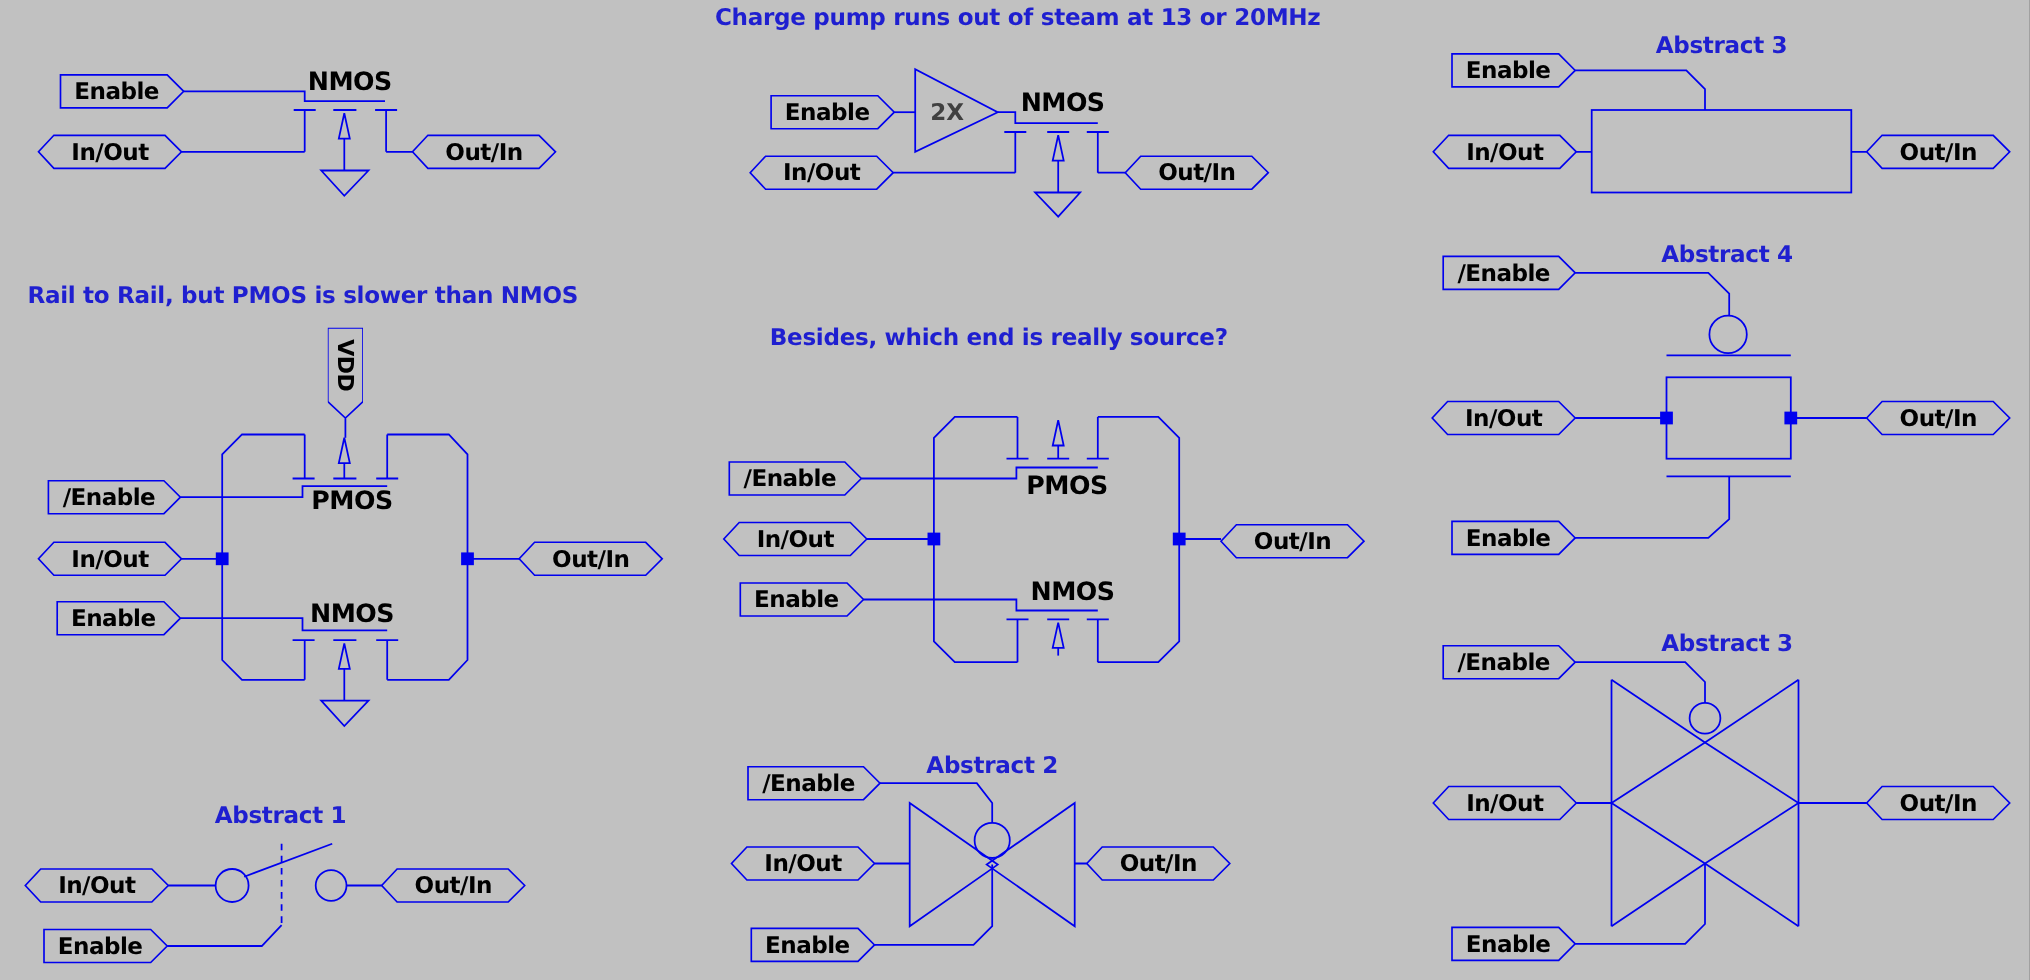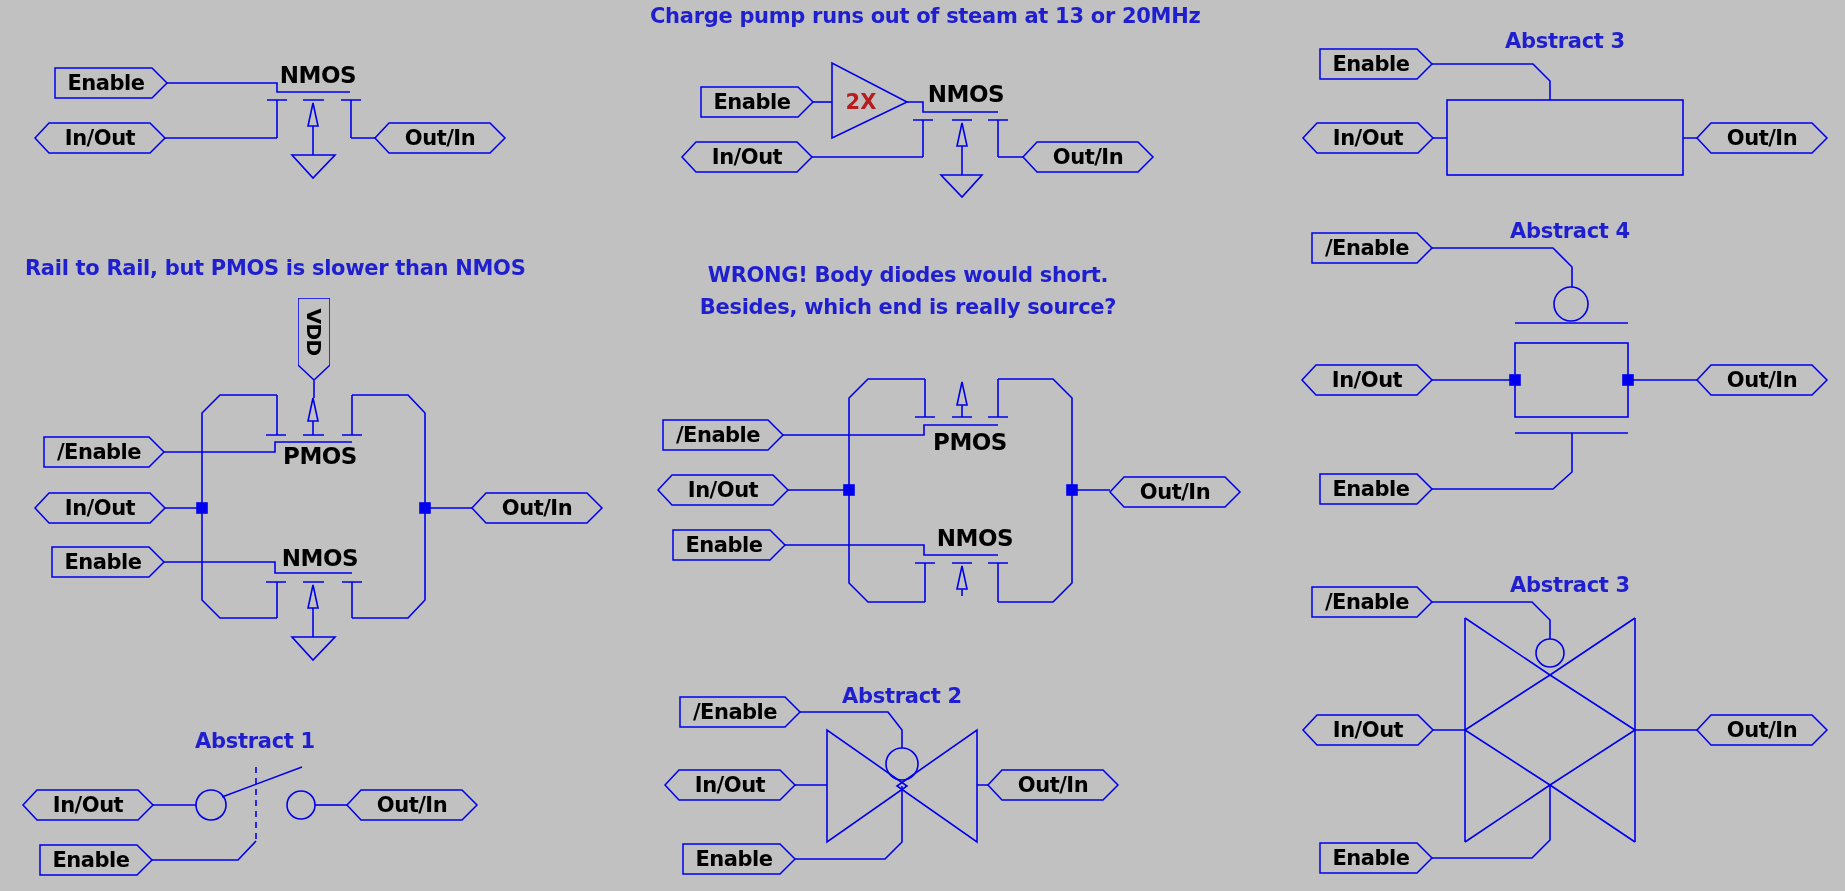--- a/index.html
+++ b/index.html
@@ -21,21 +21,21 @@
     display:flex;align-items:center;justify-content:center;
     font-weight:bold;font-size:21px;color:#000;letter-spacing:-0.5px;
     white-space:nowrap;
   }
   .flag.r .flag-text{padding-right:10px;box-sizing:border-box;}
   .devlabel{
     position:absolute;font-weight:bold;font-size:23px;color:#000;
     transform:translateX(-50%);white-space:nowrap;letter-spacing:-0.5px;
   }
   .bufflabel{
-    position:absolute;font-weight:bold;font-size:21px;color:#b91c1c;
+    position:absolute;font-weight:bold;font-size:21px;color:#404040;
     transform:translateX(-50%);white-space:nowrap;
   }
   .vddflag{position:absolute;}
   .vddflag .flag-text{
     position:absolute;left:50%;top:41%;
     transform:translate(-50%,-50%) rotate(90deg);
     font-weight:bold;font-size:20px;color:#000;letter-spacing:-0.5px;
   }
 </style>
 </head>
@@ -153,21 +153,20 @@
         <path d="M1465,842 L1550,785 M1635,842 L1550,785"></path>
         <path d="M1433,730 H1465 M1635,730 H1697"></path>
         <path d="M1432,858 H1532 L1550,840 V785"></path>
       </g>
     </g>
   </svg>
 
   <div class="title" style="left:650px;top:4px;">Charge pump runs out of steam at 13 or 20MHz</div>
   <div class="title centered" style="left:1565px;top:29px;">Abstract 3</div>
   <div class="title" style="left:25px;top:256px;">Rail to Rail, but PMOS is slower than NMOS</div>
-  <div class="title centered" style="left:908px;top:263px;">WRONG! Body diodes would short.</div>
   <div class="title centered" style="left:908px;top:295px;">Besides, which end is really source?</div>
   <div class="title centered" style="left:1570px;top:219px;">Abstract 4</div>
   <div class="title centered" style="left:255px;top:729px;text-align:right;">Abstract 1</div>
   <div class="title centered" style="left:902px;top:684px;">Abstract 2</div>
   <div class="title centered" style="left:1570px;top:573px;">Abstract 3</div>
 
   <div class="devlabel" style="left:318px;top:62px;">NMOS</div>
   <div class="devlabel" style="left:966px;top:81px;">NMOS</div>
   <div class="bufflabel" style="left:861px;top:90px;">2X</div>
   <div class="devlabel" style="left:320px;top:443px;">PMOS</div>

